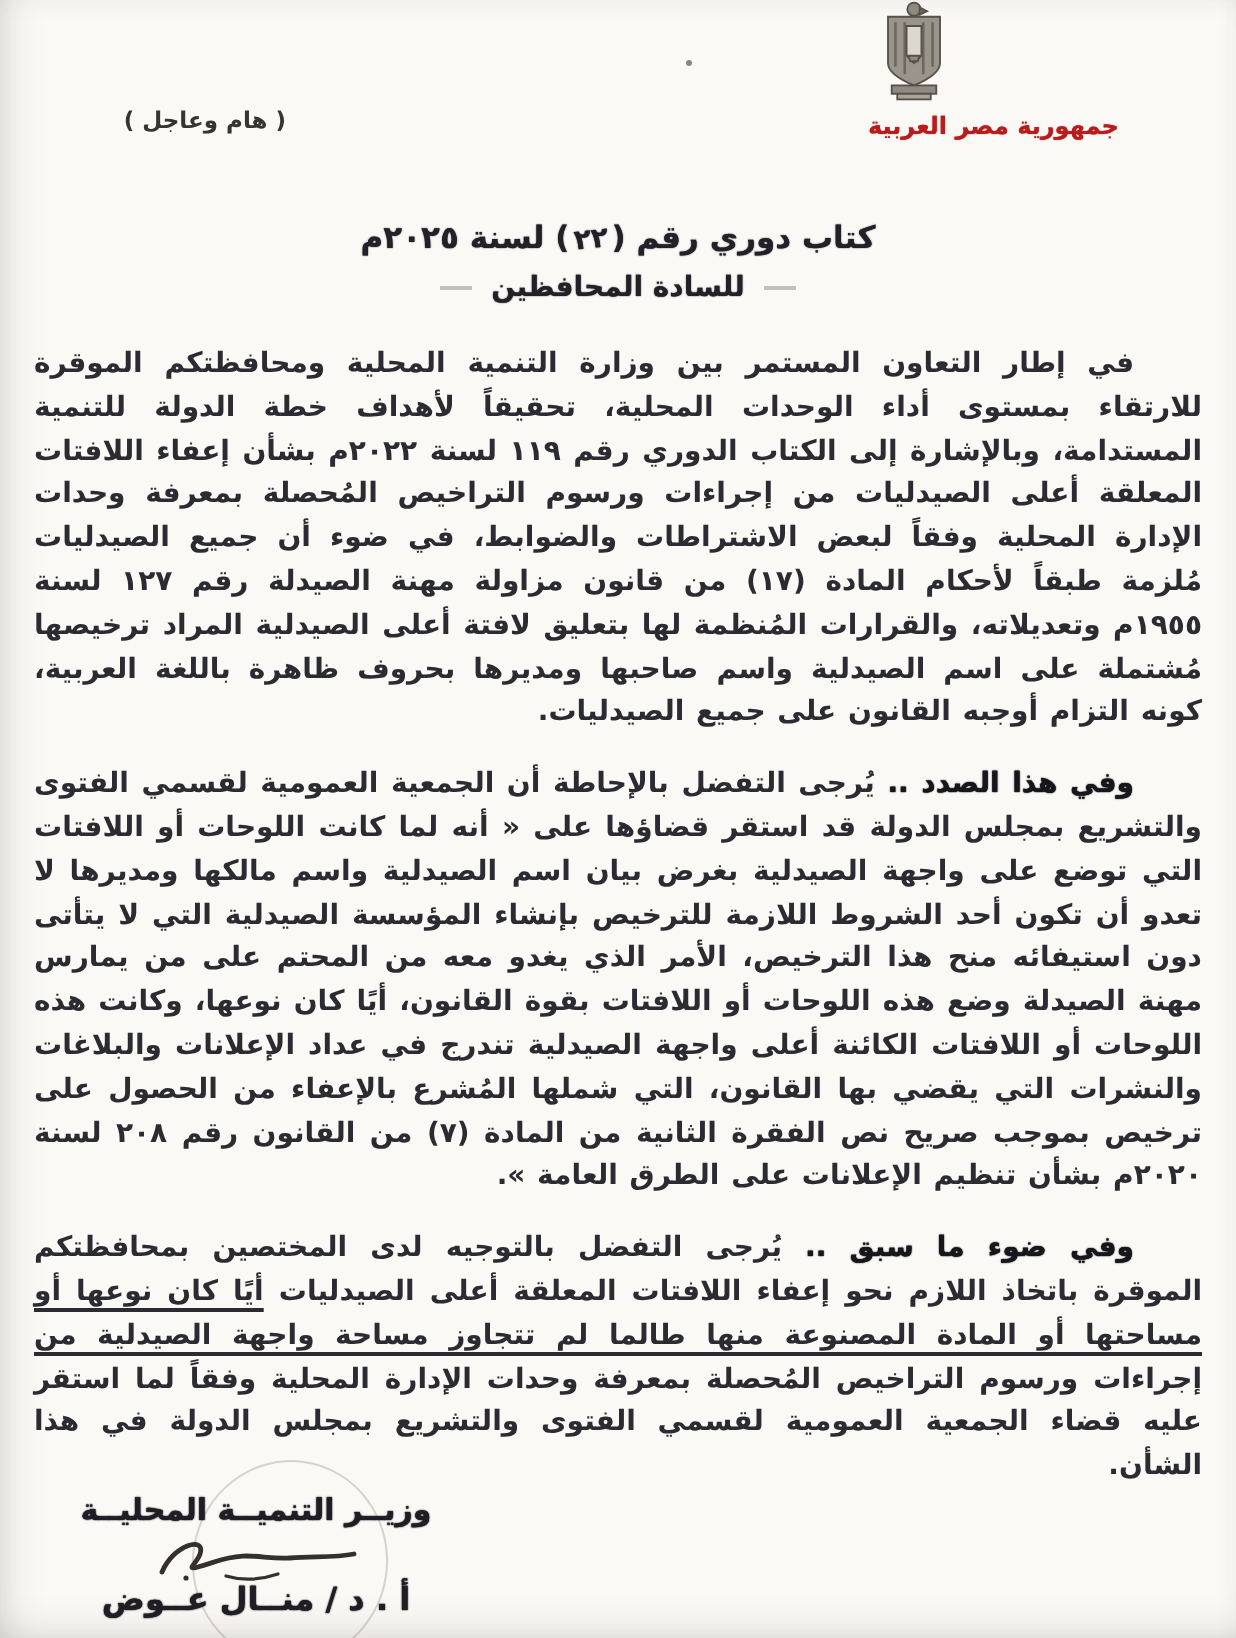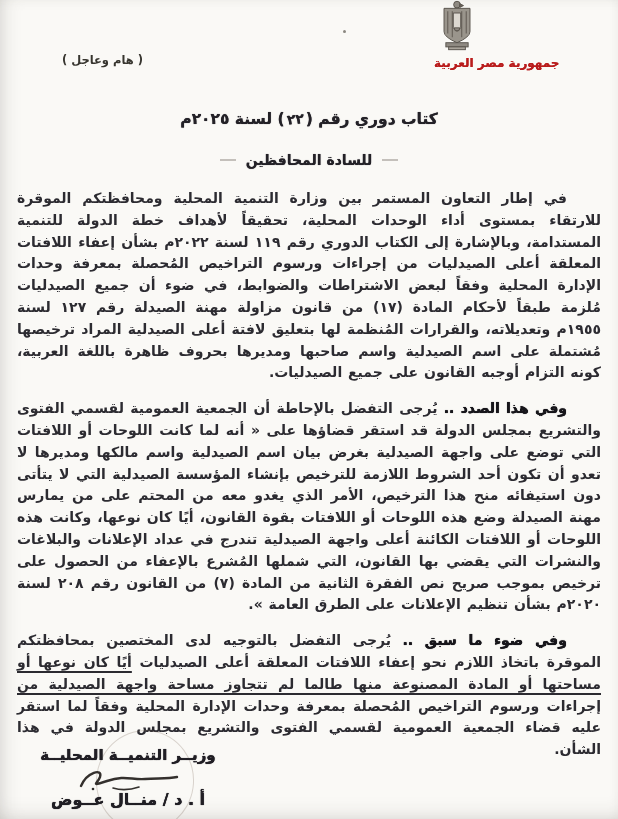--- a/index.html
+++ b/index.html
@@ -66,21 +66,21 @@
     color: #232127;
     text-shadow: 0 0 .7px currentColor;
   }
   .title-number {
     display: inline-block;
     transform: rotate(-6deg);
     font-size: 14px;
     padding: 0 2px;
   }
   .addressee-row {
-    margin-top: 24px;
+    margin-top: 8px;
     display: flex;
     align-items: center;
     justify-content: center;
     gap: 10px;
   }
   .addressee {
     font-size: 14px;
     font-weight: 700;
     color: #232127;
     text-shadow: 0 0 .7px currentColor;

